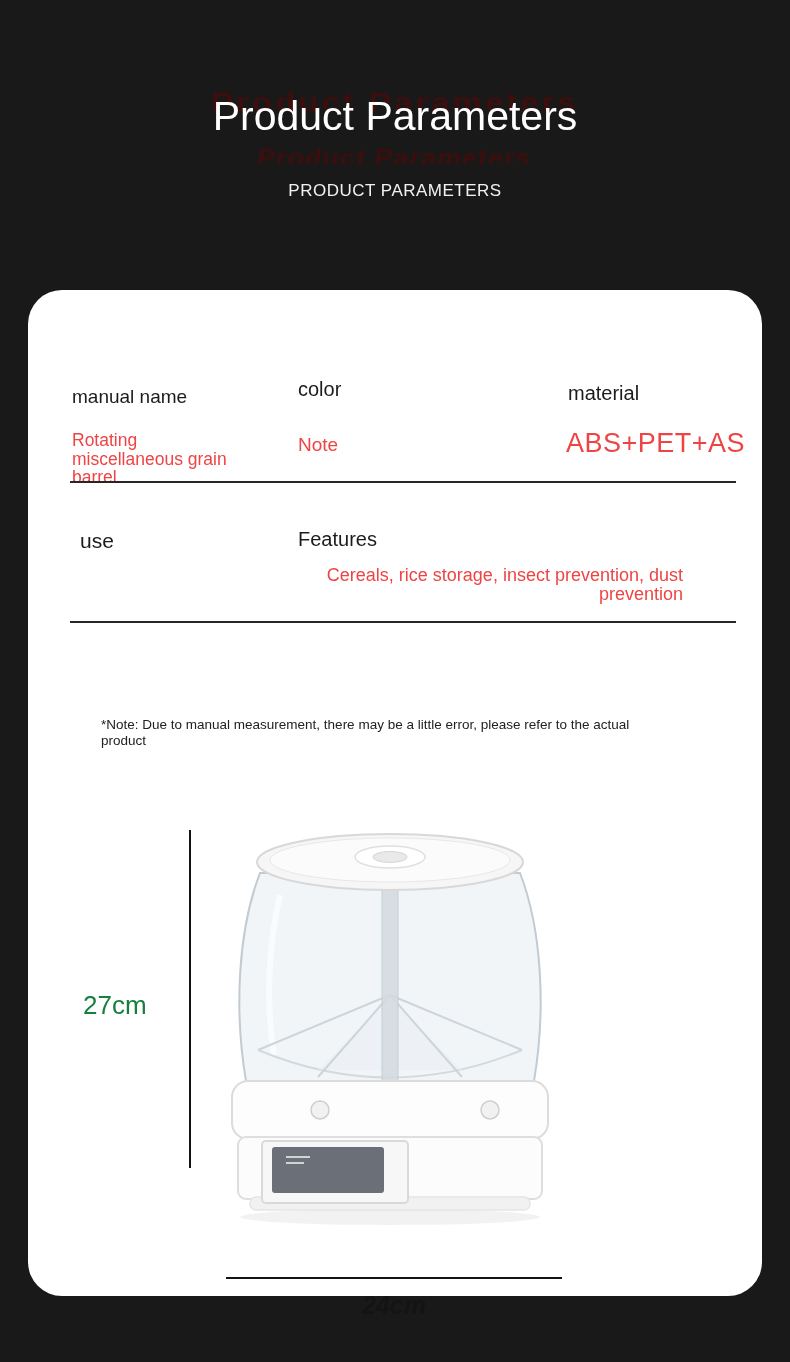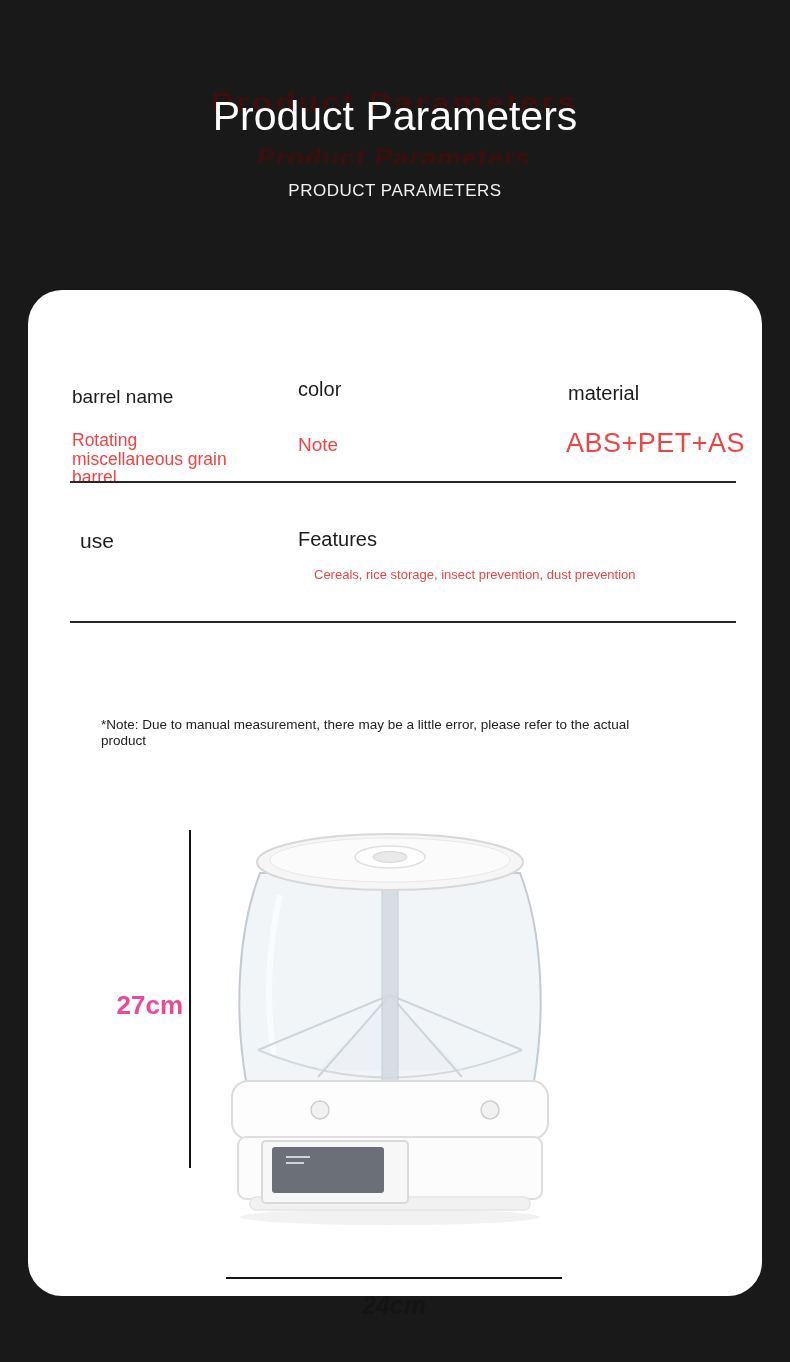--- a/index.html
+++ b/index.html
@@ -73,42 +73,42 @@
   .divider {
     left: 42px; width: 666px; height: 2px;
     background: #262626;
   }
   .divider-1 { top: 191px; }
   .divider-2 { top: 331px; }
 
   .lbl-use      { left: 44px;  top: 239px; font-size: 21px; margin-left: 8px; }
   .lbl-features { left: 270px; top: 238px; font-size: 20px; }
   .val-use      { left: 44px;  top: 276px; width: 120px; font-size: 17.5px; line-height: 18.5px; }
-  .val-features { left: 286px; top: 276px; width: 385px; font-size: 13px; line-height: 18.5px; }
+  .val-features { left: 270px; top: 276px; width: 385px; font-size: 18px; line-height: 18.5px; text-align: right; }
 
   .note {
     left: 73px; top: 384px; width: 560px;
     font-size: 13.5px; line-height: 15.5px;
     color: #222222;
     margin-top: 43px;
   }
 
   
   .product-illustration { left: 170px; top: 525px; width: 380px; height: 420px; }
 
   .height-dim-line {
     left: 161px; top: 540px;
     width: 2px; height: 338px;
     background: #141414;
   }
   .height-dim-label {
     left: 55px; top: 700px; width: 100px;
-    text-align: right;
-    font-size: 26px; font-weight: bold;
-    color: #ec4899;
+    text-align: left;
+    font-size: 26px; font-weight: normal;
+    color: #15803d;
   }
   .width-dim {
     left: 198px; top: 987px; width: 336px;
     text-align: center;
     font-style: italic;
   }
   .width-dim-line {
     width: 100%; height: 2px;
     background: #141414;
   }
@@ -121,21 +121,21 @@
 </head>
 <body>
 
 <div class="abs glitch-top">Product Parameters</div>
 <div class="abs page-title">Product Parameters</div>
 <div class="abs glitch-bottom">Product Parameters</div>
 <div class="abs page-subtitle">PRODUCT PARAMETERS</div>
 
 <div class="abs card">
 
-  <div class="abs label lbl-product-name">barrel name</div>
+  <div class="abs label lbl-product-name">manual name</div>
   <div class="abs label lbl-color">color</div>
   <div class="abs label lbl-material">material</div>
 
   <div class="abs value val-product-name">Rotating miscellaneous grain barrel</div>
   <div class="abs value val-color">Note</div>
   <div class="abs value val-material">ABS+PET+AS</div>
 
   <div class="abs divider divider-1"></div>
 
   <div class="abs label lbl-use">use</div>

